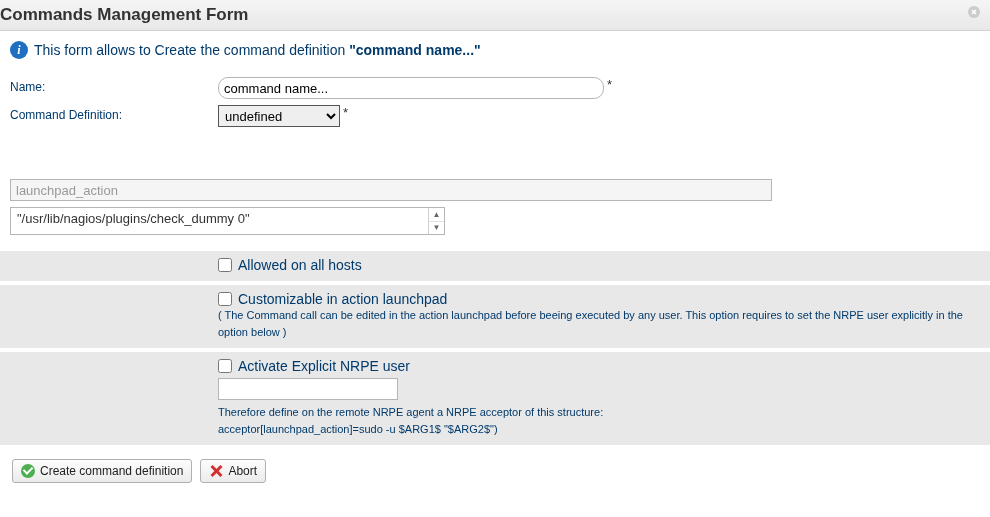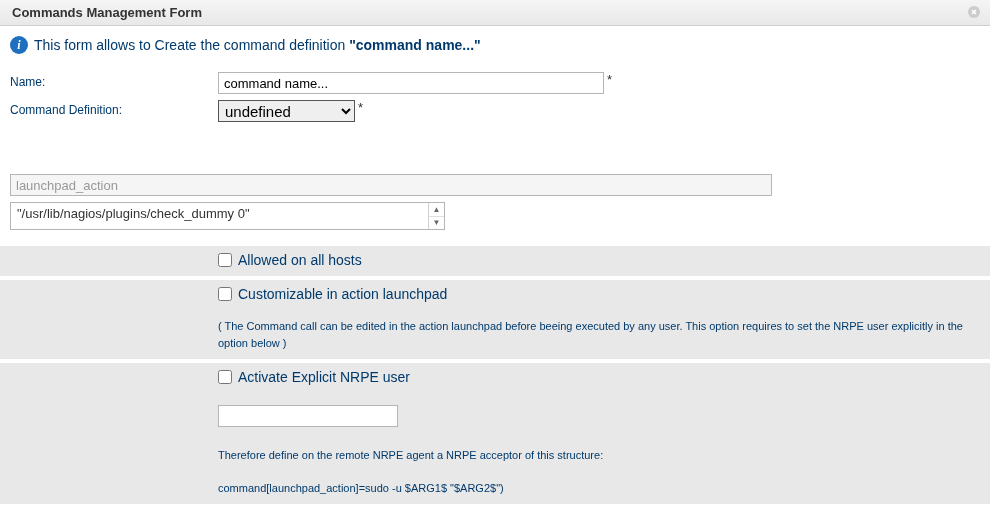--- a/index.html
+++ b/index.html
@@ -7,23 +7,23 @@
     font-family: Arial, Helvetica, sans-serif;
     font-size: 12px;
     background: #fff;
     width: 990px;
     height: 517px;
     position: relative;
   }
   .titlebar {
     background: linear-gradient(to bottom, #f5f5f5, #e8e8e8);
     border-bottom: 1px solid #d0d0d0;
-    padding: 5px 12px;
+    padding: 5px 0;
     font-weight: bold;
-    font-size: 13px;
+    font-size: 17px;
     color: #333;
     position: relative;
   }
   .close-x {
     position: absolute;
     right: 8px;
     top: 4px;
     width: 16px;
     height: 16px;
     color: #999;
@@ -69,27 +69,27 @@
     padding-top: 3px;
   }
   .field-wrap { display: flex; align-items: flex-start; gap: 2px; }
   input[type="text"].txt {
     border: 1px solid #b5b5b5;
     height: 22px;
     padding: 2px 5px;
     font-size: 13px;
   }
   .wide { width: 386px; }
-  .name-input { width: 386px; }
+  .name-input { width: 386px; border-radius: 10px; }
   select.sel {
     border: 1px solid #555;
     height: 22px;
-    font-size: 15px;
+    font-size: 13px;
     padding: 1px 2px;
-    width: 137px;
+    width: 122px;
   }
   .required { color: #333; margin-left: 1px; font-size: 13px; }
   input[type="text"].callname {
     border: 1px solid #b5b5b5;
     height: 22px;
     padding: 2px 5px;
     font-size: 13px;
     width: 762px;
     color: #999;
     background: #f5f5f5;
@@ -123,21 +123,21 @@
     color: #666;
     cursor: pointer;
   }
   .spinner .arrow:first-child { border-bottom: 1px solid #e0e0e0; }
   .option-block {
     background: #e8e8e8;
     margin: 4px -10px 4px -10px;
     padding: 6px 10px 8px 218px;
     display: flex;
     flex-direction: column;
-    gap: 16px;
+    gap: 0;
   }
   .option-line {
     display: flex;
     align-items: center;
     gap: 6px;
   }
   .option-line input[type="checkbox"] {
     width: 14px;
     height: 14px;
   }
@@ -280,21 +280,21 @@
     <div class="option-desc">( The Command call can be edited in the action launchpad before beeing executed by any user. This option requires to set the NRPE user explicitly in the option below )</div>
   </div>
 
   <div class="option-block">
     <div class="option-line">
       <input type="checkbox" style="">
       <span class="option-label">Activate Explicit NRPE user</span>
     </div>
     <input type="text" class="option-input" value="" style="">
     <div class="option-desc">Therefore define on the remote NRPE agent a NRPE acceptor of this structure:</div>
-    <div class="option-desc">command[launchpad_action]=sudo -u $ARG1$ "$ARG2$")</div>
+    <div class="option-desc">acceptor[launchpad_action]=sudo -u $ARG1$ "$ARG2$")</div>
   </div>
 
   <div class="button-row">
     <button class="btn">
       <span class="icon16">
           <span class="check-circle"></span>
         </span>
       <span>Create command definition</span>
     </button>
     <button class="btn">

